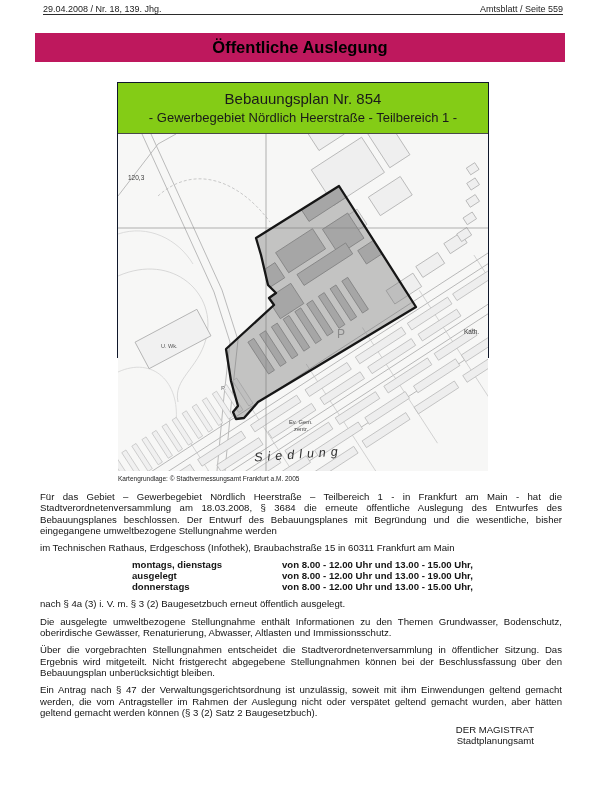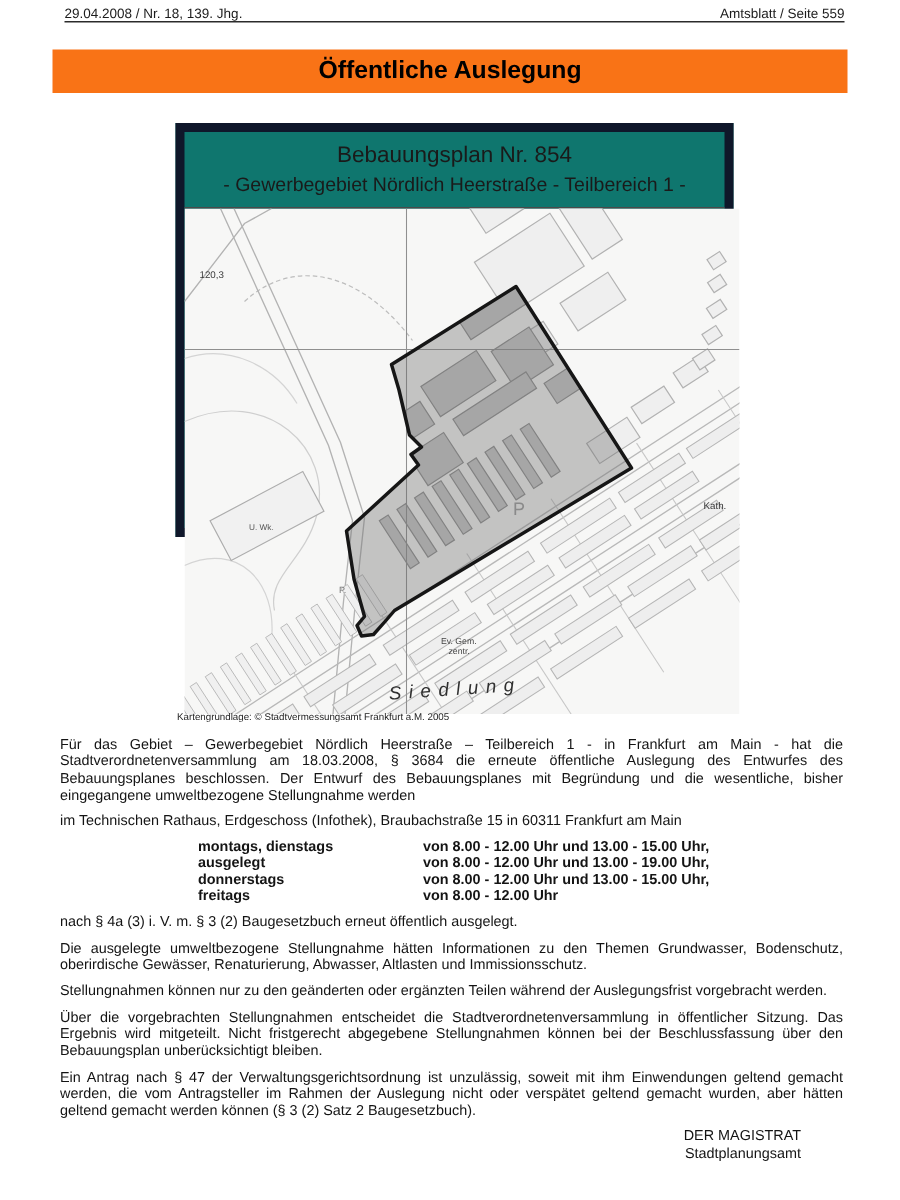--- a/index.html
+++ b/index.html
@@ -1,24 +1,24 @@
 <!DOCTYPE html>
 <html><head>
 <meta charset="utf-8">
 <style>
   html,body{margin:0;padding:0;background:#888;}
   .page{position:relative;width:600px;height:800px;background:#ffffff;overflow:hidden;
         font-family:"Liberation Sans", sans-serif;color:#111;}
   .hdr{position:absolute;left:43px;right:37px;top:4px;display:flex;justify-content:space-between;
        font-size:9px;color:#1c1c1c;}
   .hdr-rule{position:absolute;left:43px;right:37px;top:14px;border-top:1.2px solid #2b2b2b;}
-  .banner{position:absolute;left:35px;right:35px;top:33px;height:29px;background:#f97316;
+  .banner{position:absolute;left:35px;right:35px;top:33px;height:29px;background:#be185d;
           text-align:center;line-height:29px;font-size:16.5px;font-weight:bold;color:#000;}
-  .map-box{position:absolute;left:117px;top:82px;width:372px;height:276px;border:6px solid #0f172a;
-           background:#0f766e;box-sizing:border-box;}
+  .map-box{position:absolute;left:117px;top:82px;width:372px;height:276px;border:1px solid #0f172a;
+           background:#84cc16;box-sizing:border-box;}
   .map-titles{height:50px;border-bottom:1px solid #4a4a4a;text-align:center;}
   .map-title{font-size:15px;padding-top:7px;color:#1a1a1a;}
   .map-subtitle{font-size:13px;padding-top:3px;color:#1a1a1a;}
   svg.map{display:block;width:370px;height:337px;}
   .map-caption{position:absolute;left:118px;top:475px;font-size:6.5px;color:#222;}
   .doc-body{position:absolute;left:40px;right:38px;top:491px;font-size:9.6px;line-height:11.3px;
             text-align:justify;color:#141414;}
   .doc-body p{margin:0 0 6px 0;}
   .period-line{text-align:center;margin:0 0 6px 0;}
   .loc-line{margin:0 0 1px 0;text-align:left;}
@@ -206,29 +206,24 @@
         <span class="sch-hours">von 8.00 - 12.00 Uhr und 13.00 - 15.00 Uhr,</span>
       </div>
       <div class="sch-row">
         <span class="sch-days">ausgelegt</span>
         <span class="sch-hours">von 8.00 - 12.00 Uhr und 13.00 - 19.00 Uhr,</span>
       </div>
       <div class="sch-row">
         <span class="sch-days">donnerstags</span>
         <span class="sch-hours">von 8.00 - 12.00 Uhr und 13.00 - 15.00 Uhr,</span>
       </div>
-      <div class="sch-row">
-        <span class="sch-days">freitags</span>
-        <span class="sch-hours">von 8.00 - 12.00 Uhr</span>
-      </div>
     </div>
 
     <p>nach § 4a (3) i. V. m. § 3 (2) Baugesetzbuch erneut öffentlich ausgelegt.</p>
-    <p>Die ausgelegte umweltbezogene Stellungnahme hätten Informationen zu den Themen Grundwasser, Bodenschutz, oberirdische Gewässer, Renaturierung, Abwasser, Altlasten und Immissionsschutz.</p>
-    <p>Stellungnahmen können nur zu den geänderten oder ergänzten Teilen während der Auslegungsfrist vorgebracht werden.</p>
+    <p>Die ausgelegte umweltbezogene Stellungnahme enthält Informationen zu den Themen Grundwasser, Bodenschutz, oberirdische Gewässer, Renaturierung, Abwasser, Altlasten und Immissionsschutz.</p>
     <p>Über die vorgebrachten Stellungnahmen entscheidet die Stadtverordnetenversammlung in öffentlicher Sitzung. Das Ergebnis wird mitgeteilt. Nicht fristgerecht abgegebene Stellungnahmen können bei der Beschlussfassung über den Bebauungsplan unberücksichtigt bleiben.</p>
     <p>Ein Antrag nach § 47 der Verwaltungsgerichtsordnung ist unzulässig, soweit mit ihm Einwendungen geltend gemacht werden, die vom Antragsteller im Rahmen der Auslegung nicht oder verspätet geltend gemacht wurden, aber hätten geltend gemacht werden können (§ 3 (2) Satz 2 Baugesetzbuch).</p>
 
     <div class="signature">
       <div>DER MAGISTRAT</div>
       <div>Stadtplanungsamt</div>
     </div>
   </div>
 
 </div>

